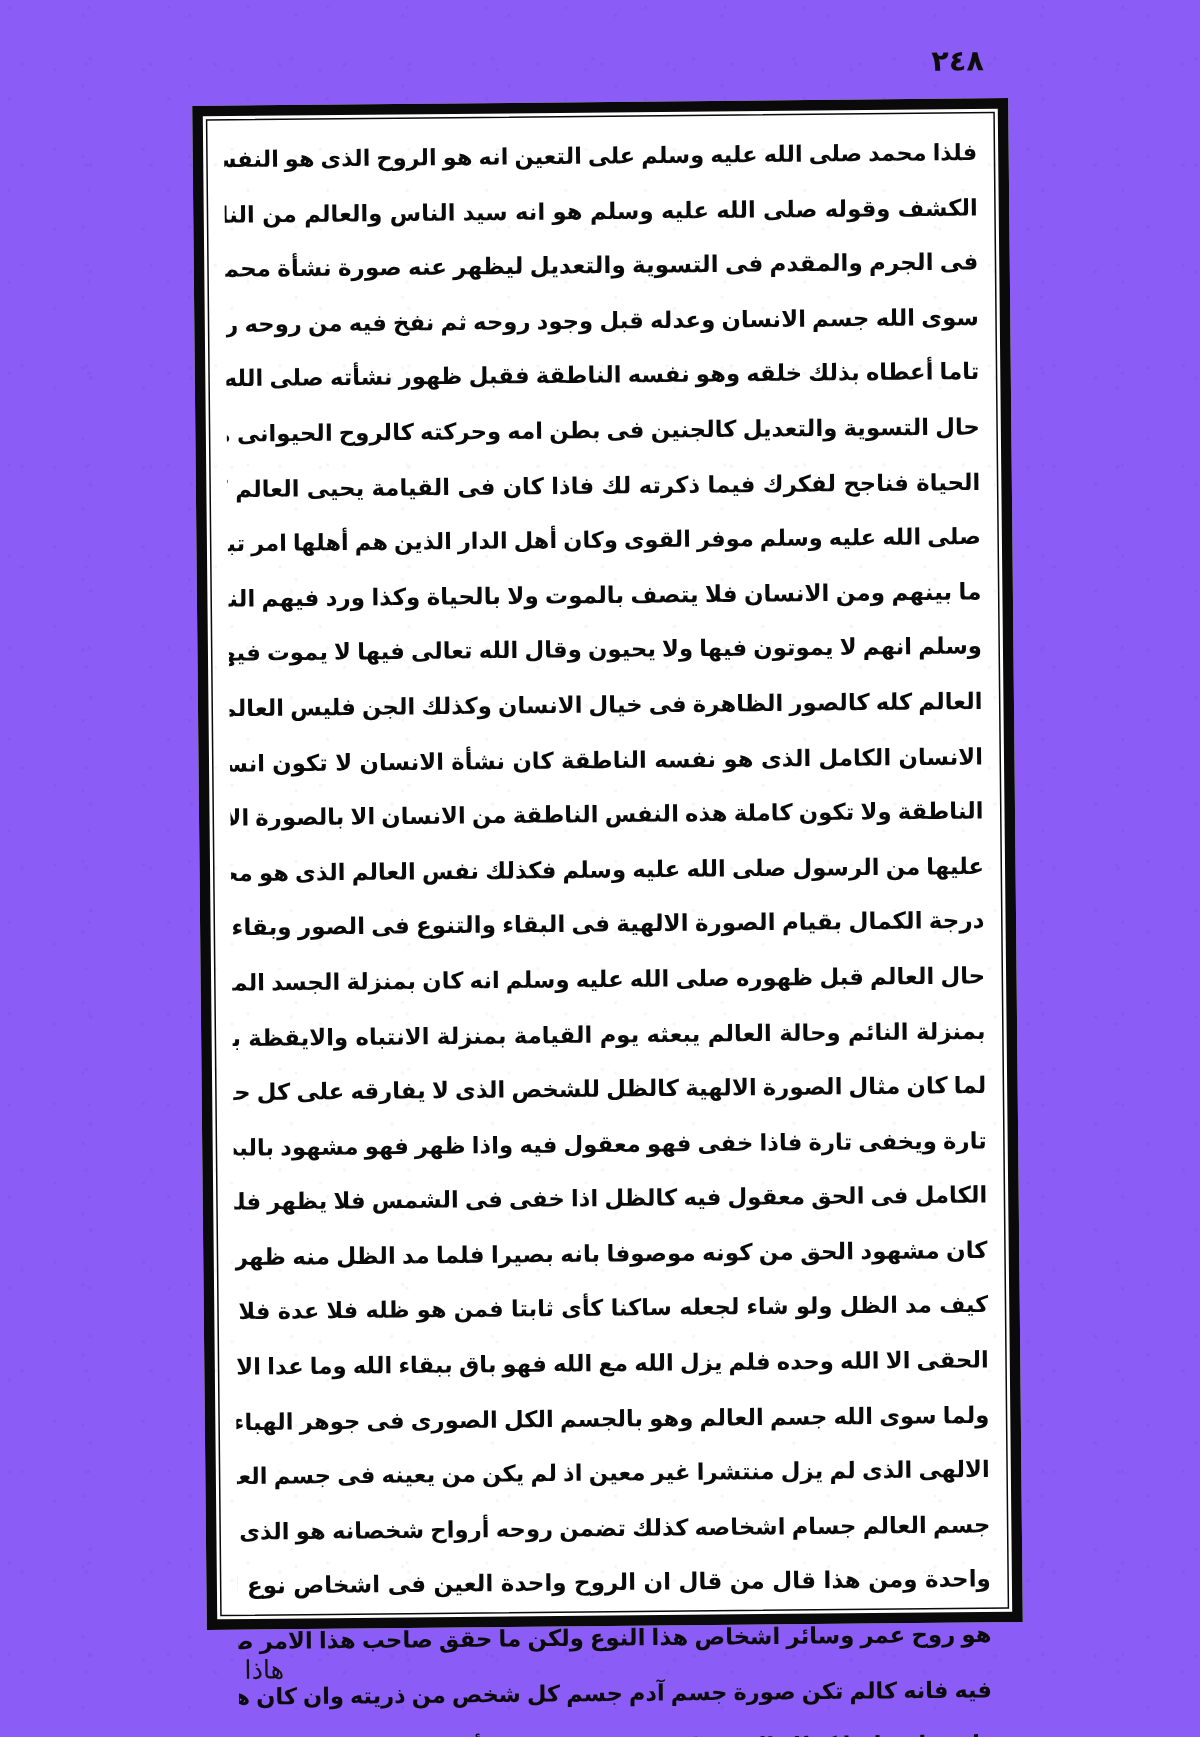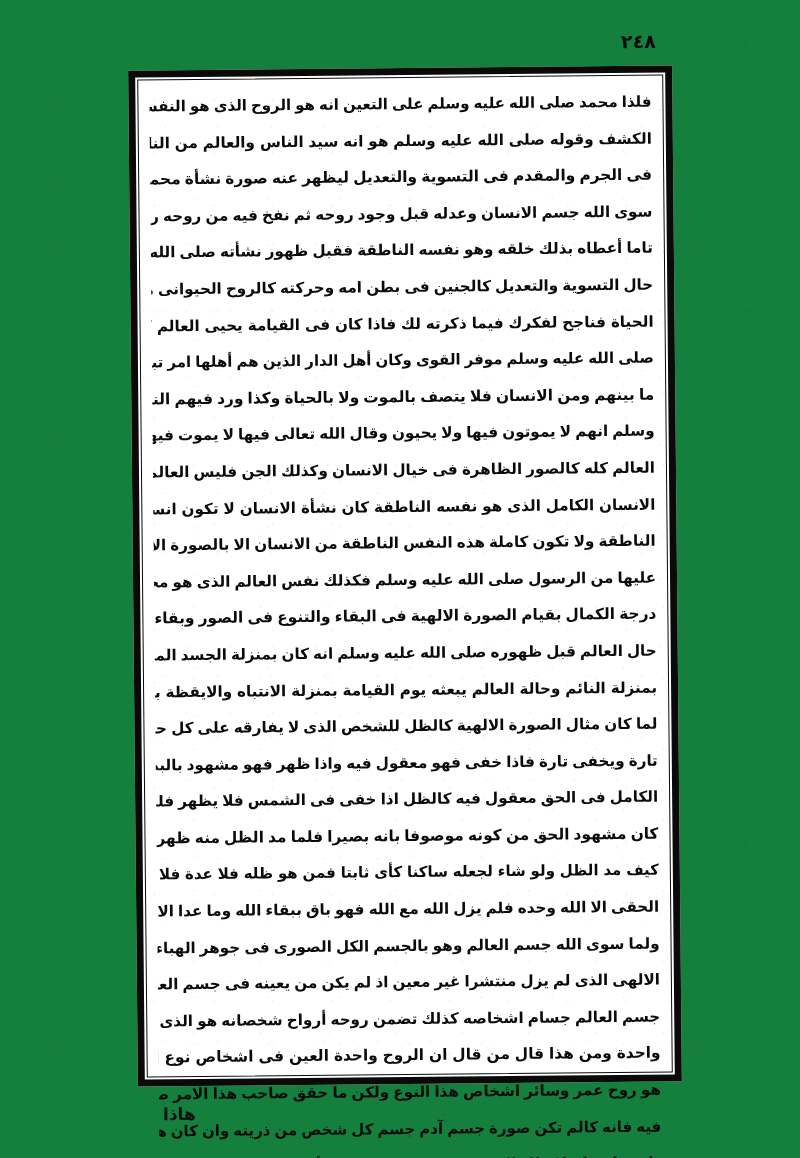--- a/index.html
+++ b/index.html
@@ -13,21 +13,21 @@
     position: relative;
     overflow: hidden;
     font-family: "DejaVu Sans", sans-serif;
     -webkit-font-smoothing: none;
   }
 
   
   .scan-page {
     position: absolute;
     inset: 0;
-    background: #15803d;
+    background: #8b5cf6;
   }
 
   
   .scan-noise {
     position: absolute;
     inset: 0;
     pointer-events: none;
     opacity: .035;
     background:
       radial-gradient(circle at 12% 8%, #000 0 1px, transparent 1.4px),
@@ -52,21 +52,21 @@
     transform: rotate(-0.7deg);
   }
 
   
   .catchword {
     position: absolute;
     top: 1104px;
     left: 163px;
     font-family: "DejaVu Sans", sans-serif;
     font-size: 17px;
-    font-weight: 700;
+    font-weight: 400;
     color: #111;
     direction: rtl;
     transform: rotate(-0.6deg);
     text-align: right;
   }
 
   
   .text-frame {
     position: absolute;
     top: 68px;

